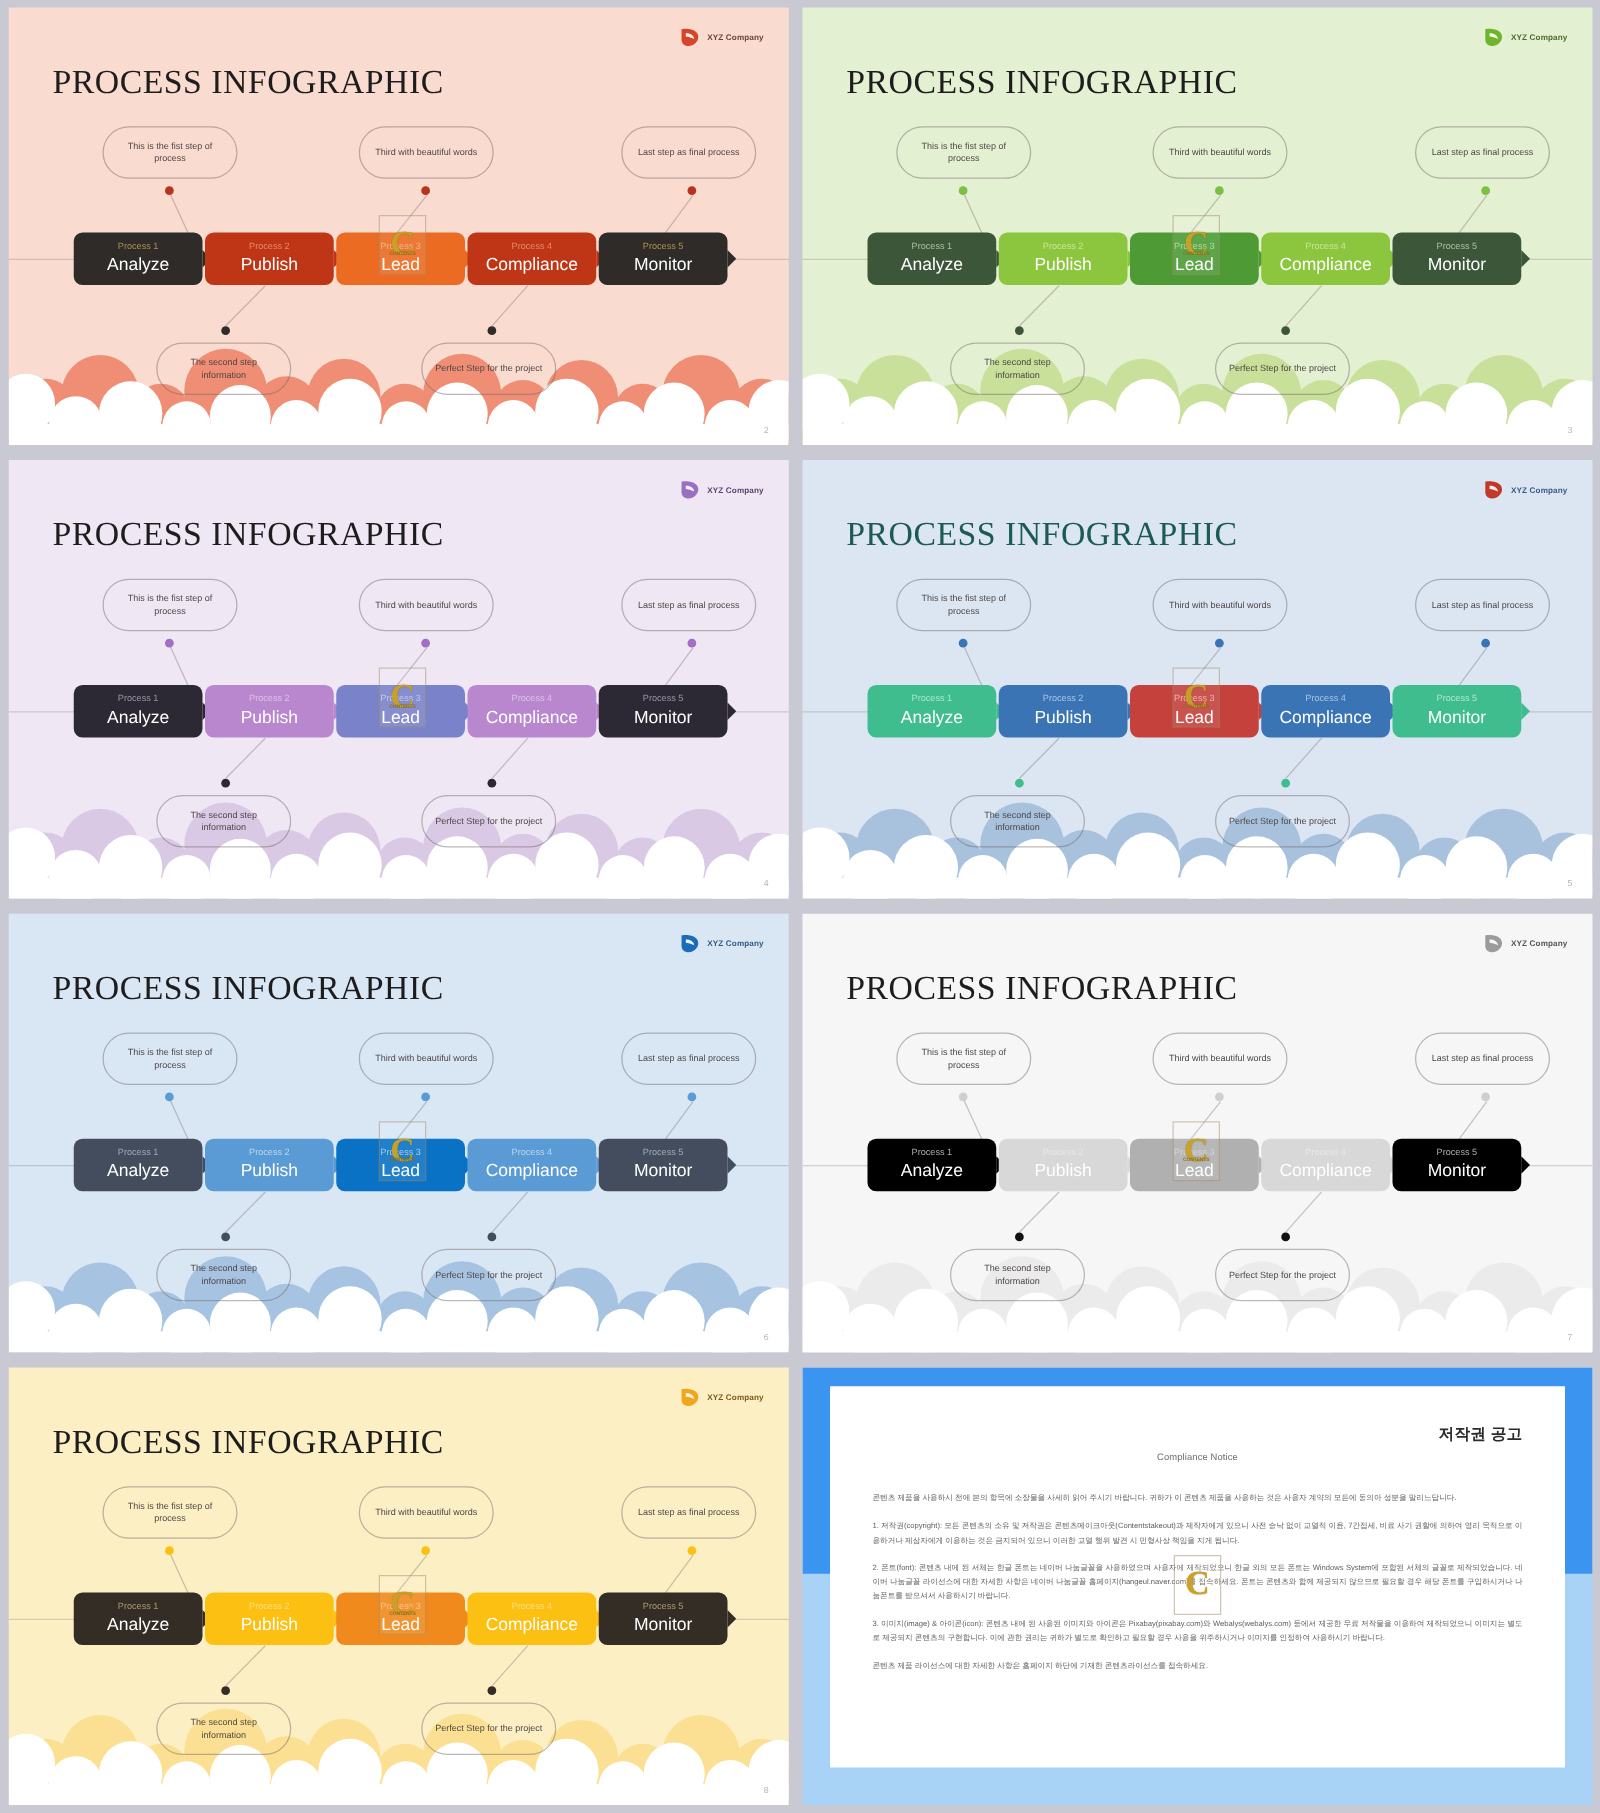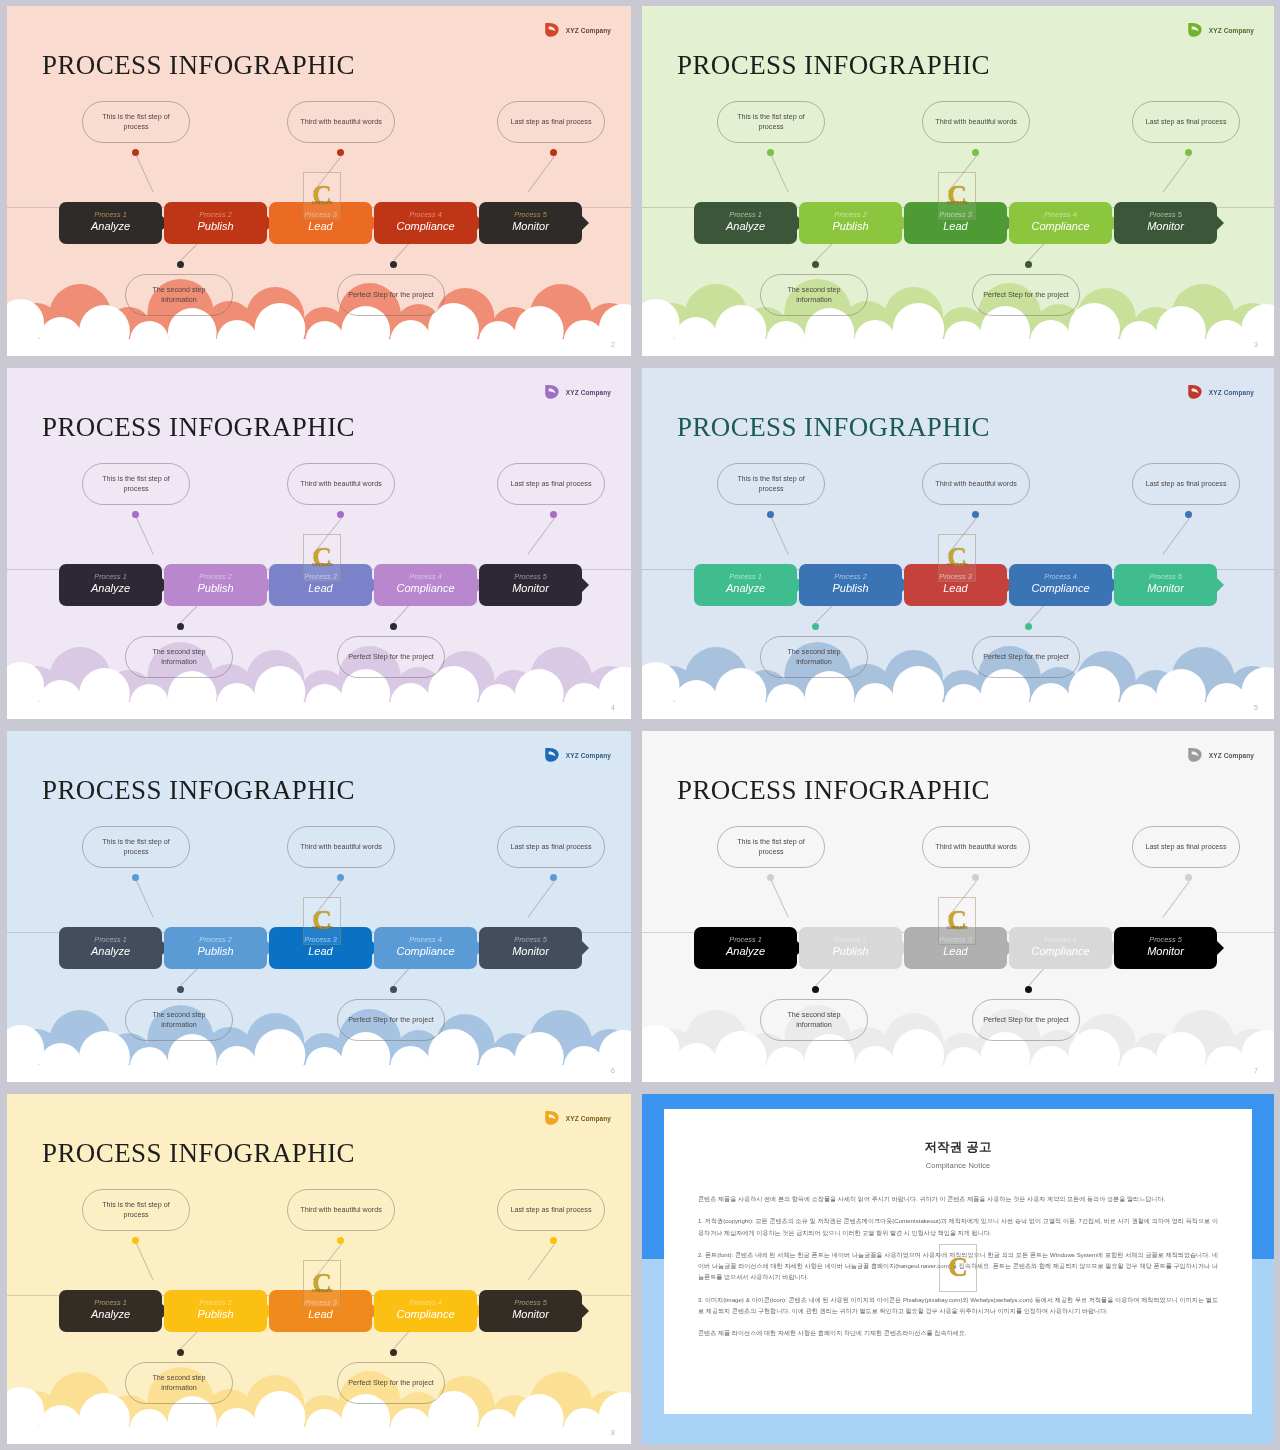--- a/index.html
+++ b/index.html
@@ -78,34 +78,34 @@
 
   
   .lead {
     position: absolute; z-index: 2;
     border-left: 1px solid rgba(120,105,105,.38);
     transform-origin: top left;
   }
 
   
   .procrow {
-    position: absolute; left: 52px; top: 196px;
-    display: flex; z-index: 4; font-style: italic;
+    position: absolute; left: 52px; top: 180px;
+    display: flex; z-index: 4;
   }
   .proc {
     position: relative;
     width: 103px; height: 42px;
     border-radius: 7px;
     margin-right: 2px;
     display: flex; flex-direction: column;
     align-items: center; justify-content: center;
     color: #fff;
   }
   .proc .pnum { font-size: 7.3px; line-height: 1.1; opacity: .92; }
-  .proc .pname { font-size: 11px; line-height: 1.45; font-weight: 400; }
+  .proc .pname { font-size: 14px; line-height: 1.45; font-weight: 400; }
   .proc .arrow {
     position: absolute; right: -7px; top: 50%;
     width: 0; height: 0; transform: translateY(-50%);
     border-top: 7px solid transparent;
     border-bottom: 7px solid transparent;
     border-left: 7px solid currentColor;
   }
   .proc:last-child .arrow { }
 
   
@@ -152,21 +152,21 @@
   .copy-band {
     position: absolute; left: 0; top: 0; width: 100%; height: 47%;
     background: #3b95f0;
   }
   .copy-card {
     position: absolute; left: 22px; top: 15px; right: 22px; bottom: 30px;
     background: #ffffff;
   }
   .copy-inner { padding: 30px 34px 0 34px; position: relative; height: 100%; }
   .copy-title {
-    text-align: center; font-size: 12.5px; font-weight: bold; color: #2b2b2b;
+    text-align: right; font-size: 12.5px; font-weight: bold; color: #2b2b2b;
     letter-spacing: .2px;
   }
   .copy-sub {
     text-align: center; font-size: 7.5px; color: #6c6c6c; margin-top: 5px;
     letter-spacing: .1px;
   }
   .copy-body { margin-top: 23px; }
   .copy-p {
     font-size: 6.1px; line-height: 1.85; color: #5e5e5e;
     margin-bottom: 11px; text-align: justify;

